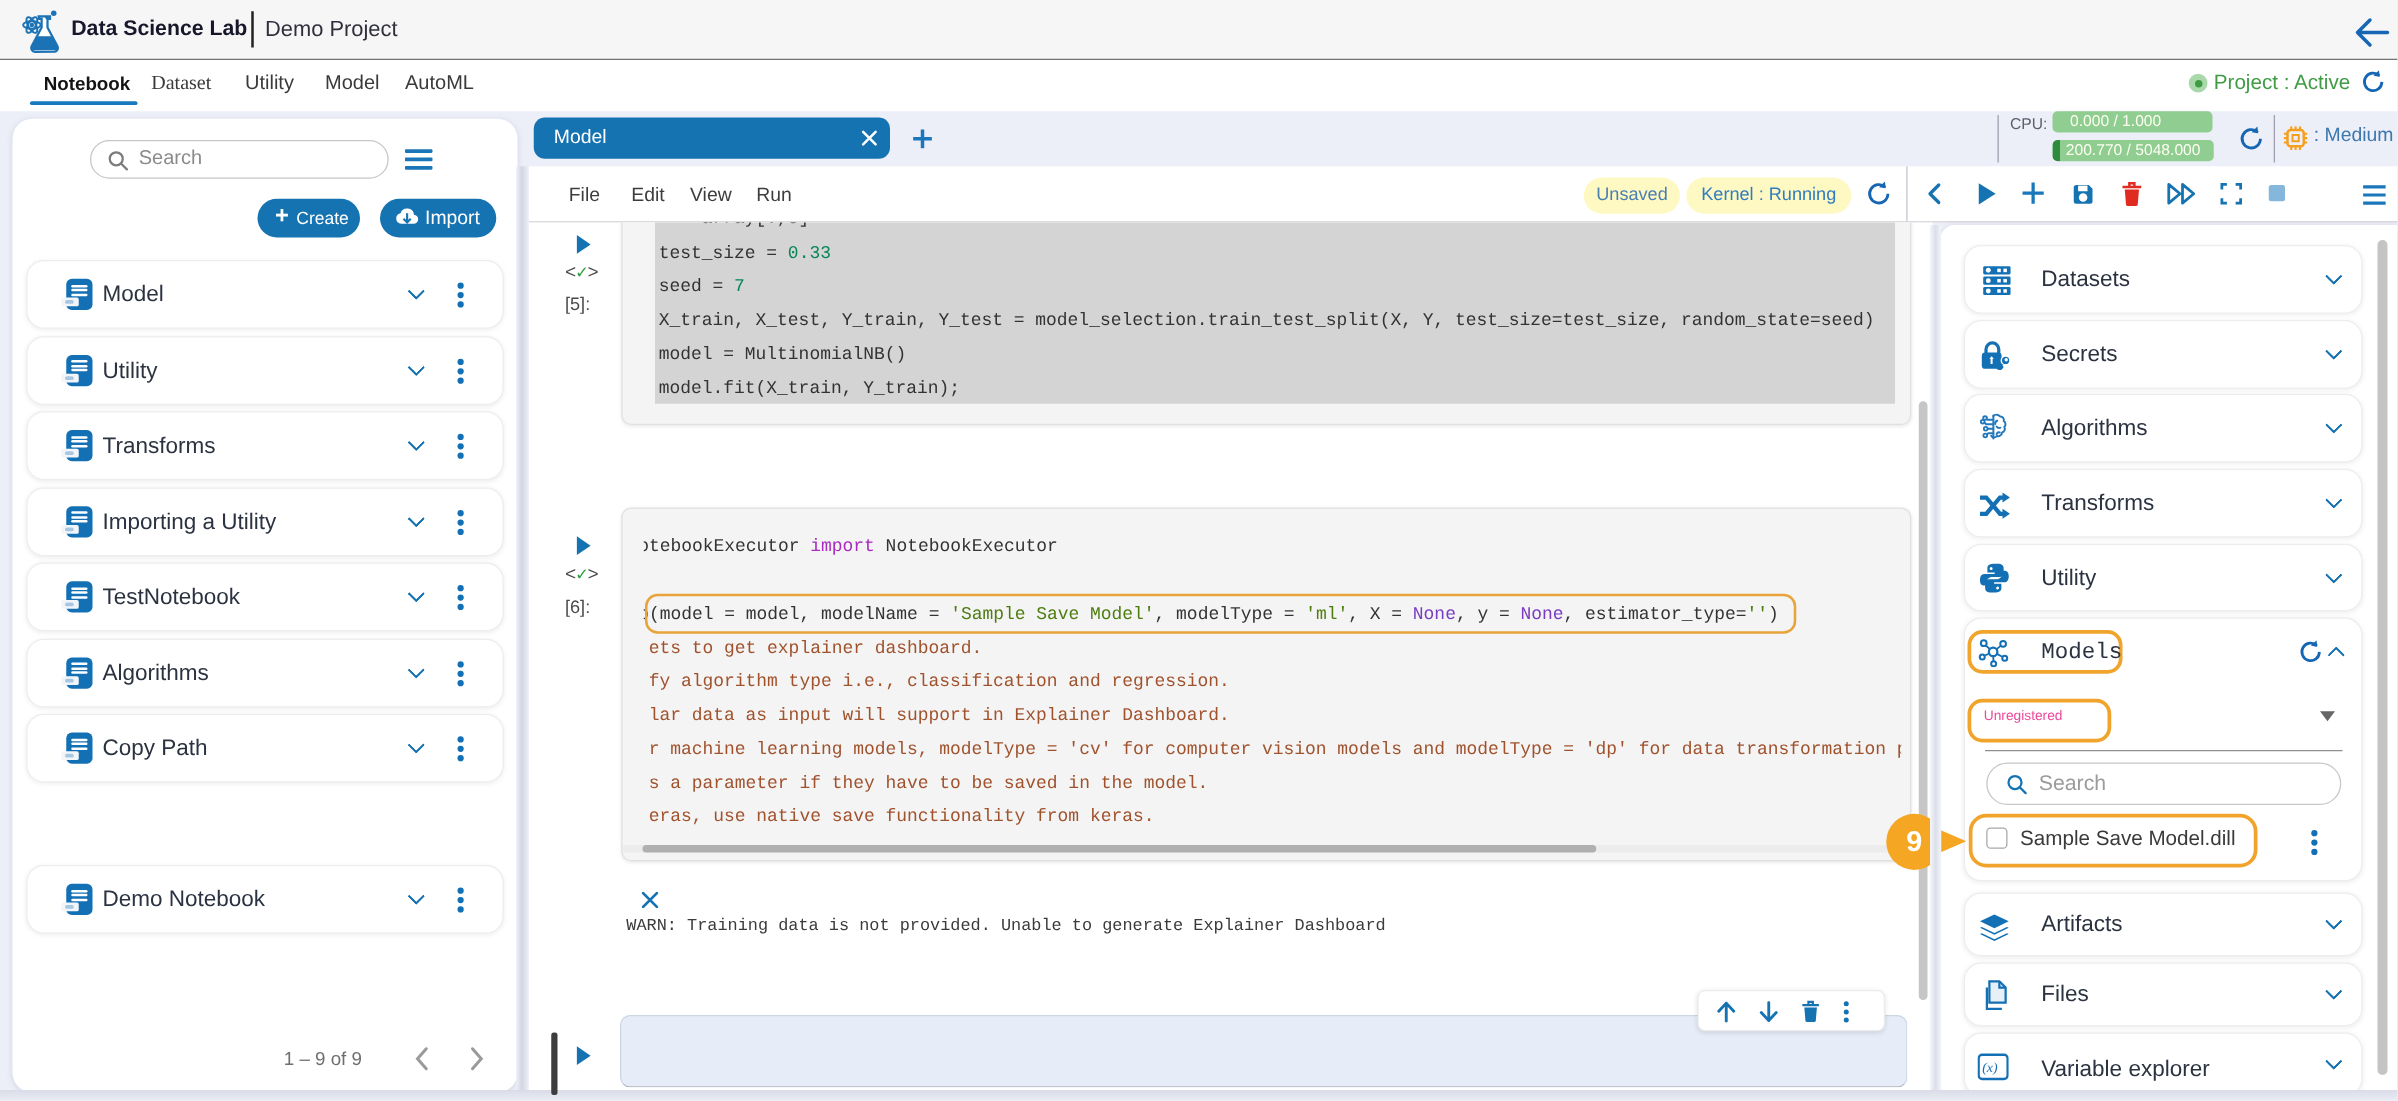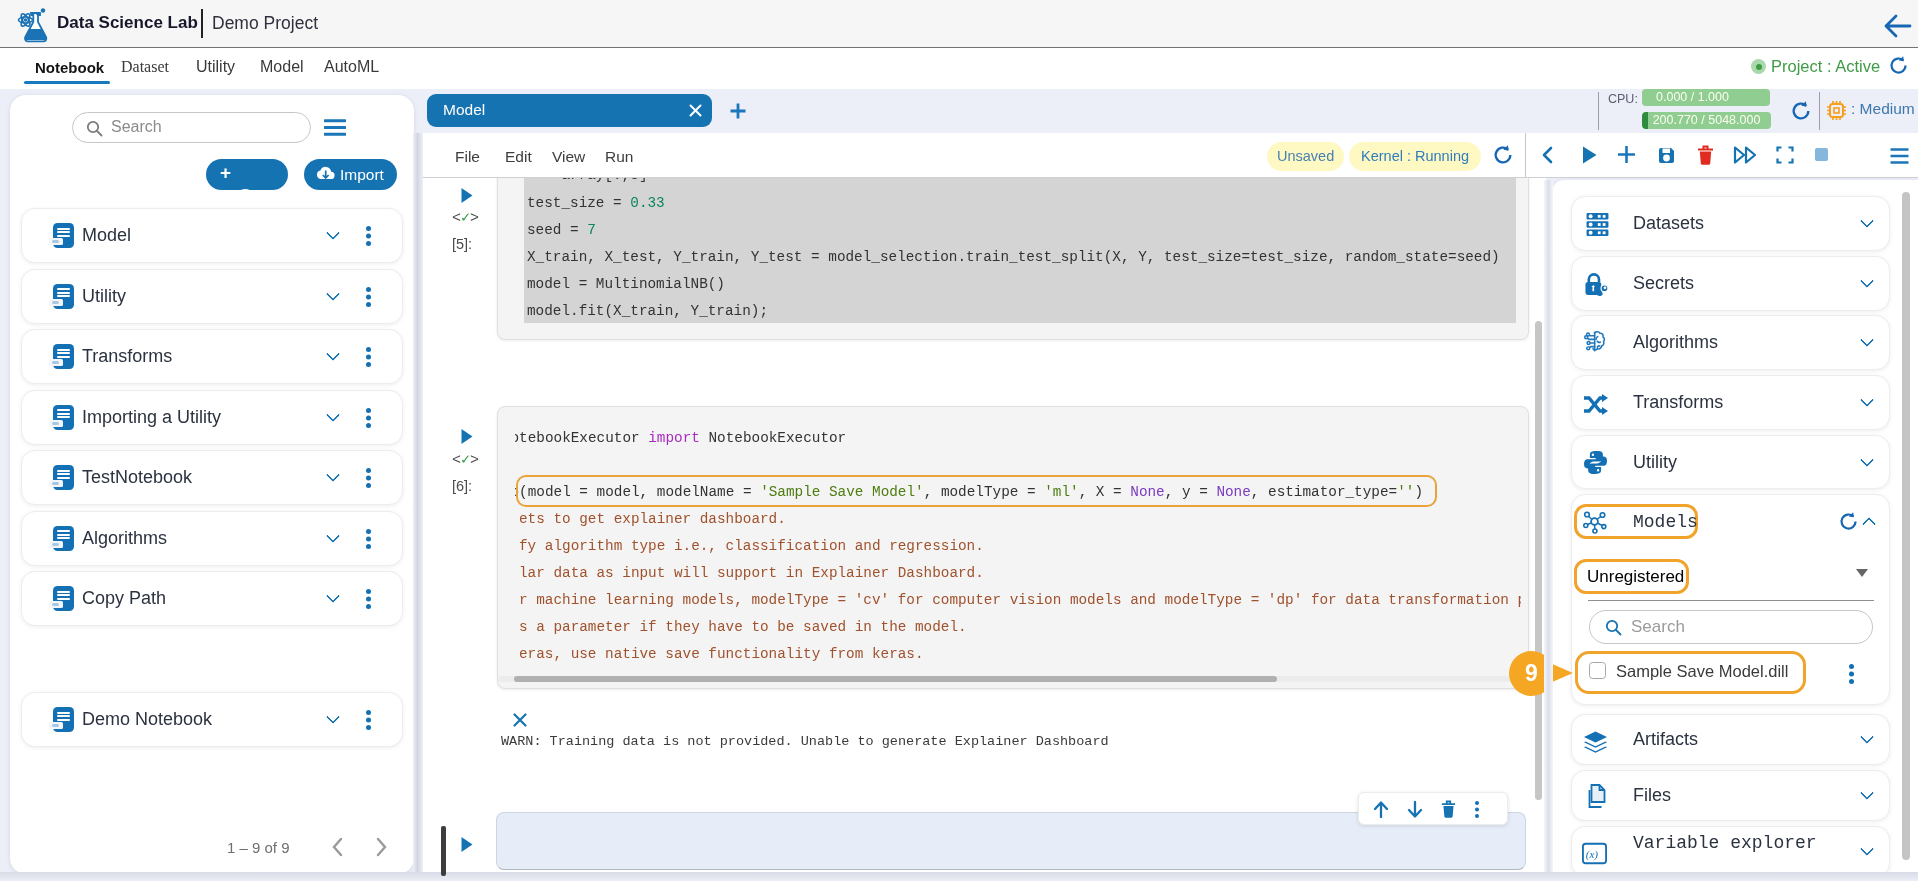--- a/index.html
+++ b/index.html
@@ -100,21 +100,21 @@
         <path d="M11 11 L15.5 15.5" stroke="#7c7c7c" stroke-width="1.8" stroke-linecap="round"></path>
       </svg>
       <div class="abs" style="left:38px;top:5px;font-size:16px;color:#8b8b8b;">Search</div>
     </div>
     <svg class="abs" style="left:314px;top:24px" width="22" height="17" viewBox="0 0 22 17">
       <path d="M1 1.8 H21 M1 8.5 H21 M1 15.2 H21" stroke="#1a76b8" stroke-width="3" stroke-linecap="round"></path>
     </svg>
 
     <div class="abs" style="left:196px;top:64px;width:82px;height:31px;background:#1573b2;border-radius:16px;color:#fff;">
       <span class="abs" style="left:14px;top:3px;font-size:19px;font-weight:bold;">+</span>
-      <span class="abs" style="left:31px;top:25px;font-size:21px;">Create</span>
+      <span class="abs" style="left:31px;top:7px;font-size:14px;">Create</span>
     </div>
     <div class="abs" style="left:294px;top:64px;width:93px;height:31px;background:#1573b2;border-radius:16px;color:#fff;">
       <svg class="abs" style="left:12px;top:7px" width="19" height="16" viewBox="0 0 19 16">
         <path d="M5 13 a4.3 4.3 0 0 1 -.6 -8.5 a5.6 5.6 0 0 1 10.8 1.2 a3.6 3.6 0 0 1 -.6 7.3 z" fill="#fff"></path>
         <path d="M9.7 4.5 V12 M6.8 9 l2.9 3 l2.9 -3" stroke="#1573b2" stroke-width="1.7" fill="none"></path>
       </svg>
       <span class="abs" style="left:36px;top:7px;font-size:15.5px;">Import</span>
     </div>
 
     <div class="lcard" style="top:113px;">
@@ -449,21 +449,21 @@
         <circle cx="12.9" cy="22" r="2" fill="#fff" stroke="#1370b4" stroke-width="1.6"></circle>
         <circle cx="21.8" cy="17.6" r="2" fill="#fff" stroke="#1370b4" stroke-width="1.6"></circle>
       </svg>
       <div class="lbl" style="top:17px;font-family:Liberation Mono, monospace;">Models</div>
       <svg class="abs" style="left:266px;top:16px" width="21" height="21" viewBox="0 0 21 21">
         <path d="M17.5 10.5 a7 7 0 1 1 -2.05 -4.95" stroke="#1666b3" stroke-width="2.2" fill="none"></path>
         <path d="M15.2 1.2 L15.8 6.3 L10.8 5.6 Z" fill="#1666b3"></path>
       </svg>
       <span class="chev" style="left:292px;top:24px;transform:rotate(225deg);"></span>
       <div class="abs" style="left:2px;top:64px;width:115px;height:35px;border:3.5px solid #f0a42c;border-radius:12px;"></div>
-      <div class="abs" style="left:15px;top:72px;font-size:17px;color:#000000;">Unregistered</div>
+      <div class="abs" style="left:15px;top:72px;font-size:11px;color:#ec4899;">Unregistered</div>
       <div class="abs" style="left:284px;top:74px;width:0;height:0;border-left:6.5px solid transparent;border-right:6.5px solid transparent;border-top:8px solid #666;"></div>
       <div class="abs" style="left:16px;top:105px;width:286px;height:1px;background:#8f8f8f;"></div>
       <div class="abs" style="left:17px;top:115px;width:284px;height:34px;border:1px solid #c6c6c6;border-radius:17px;">
         <svg class="abs" style="left:15px;top:8px" width="17" height="17" viewBox="0 0 17 17">
           <circle cx="7" cy="7" r="5.2" stroke="#1573b2" stroke-width="1.8" fill="none"></circle>
           <path d="M11 11 L15.5 15.5" stroke="#1573b2" stroke-width="1.8" stroke-linecap="round"></path>
         </svg>
         <div class="abs" style="left:41px;top:6px;font-size:17px;color:#9b9b9b;">Search</div>
       </div>
       <div class="abs" style="left:3px;top:156px;width:231px;height:43px;border:3.5px solid #f0a42c;border-radius:14px;"></div>
@@ -488,21 +488,21 @@
         <path d="M3 6 v17 h12" fill="none" stroke="#1370b4" stroke-width="1.8"></path>
       </svg>
       <div class="lbl" style="top:14px;">Files</div>
         <span class="chev" style="top:17px;"></span>
     </div>
     <div class="rcard" style="top:646px;height:51px;">
       <svg class="ricon" style="left:10px;top:14px" width="27" height="23" viewBox="0 0 27 23">
         <rect x="1" y="1" width="25" height="21" rx="3" fill="none" stroke="#1370b4" stroke-width="2"></rect>
         <text x="4" y="16" font-family="Liberation Serif, serif" font-style="italic" font-size="12" fill="#1370b4">(x)</text>
       </svg>
-      <div class="lbl" style="top:6px;font-family:Liberation Mono, monospace;">Variable explorer</div>
+      <div class="lbl" style="top:18px;">Variable explorer</div>
         <span class="chev" style="top:17px;"></span>
     </div>
   </div>
 
   <div class="abs" style="left:1902px;top:192px;width:8px;height:668px;background:#c4c4c4;border-radius:4px;"></div>
 
   <div class="abs" style="left:1509px;top:651px;width:45px;height:45px;border-radius:50%;background:#f5a623;color:#fff;font-size:23px;font-weight:bold;text-align:center;line-height:45px;">9</div>
   <div class="abs" style="left:1543px;top:660px;width:0;height:0;border-top:13.5px solid transparent;border-bottom:13.5px solid transparent;border-left:30px solid #f5a623;"></div>
 
   <div class="abs" style="left:413px;top:133px;width:10px;height:739px;background:linear-gradient(90deg,#eef0f7 0%,#d2d6e2 45%,#eef0f7 100%);"></div>

